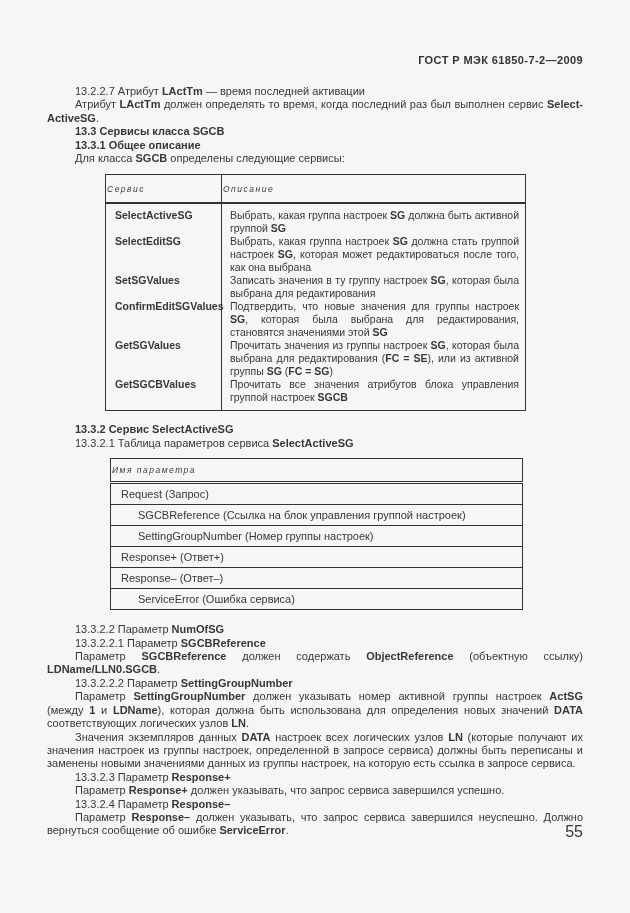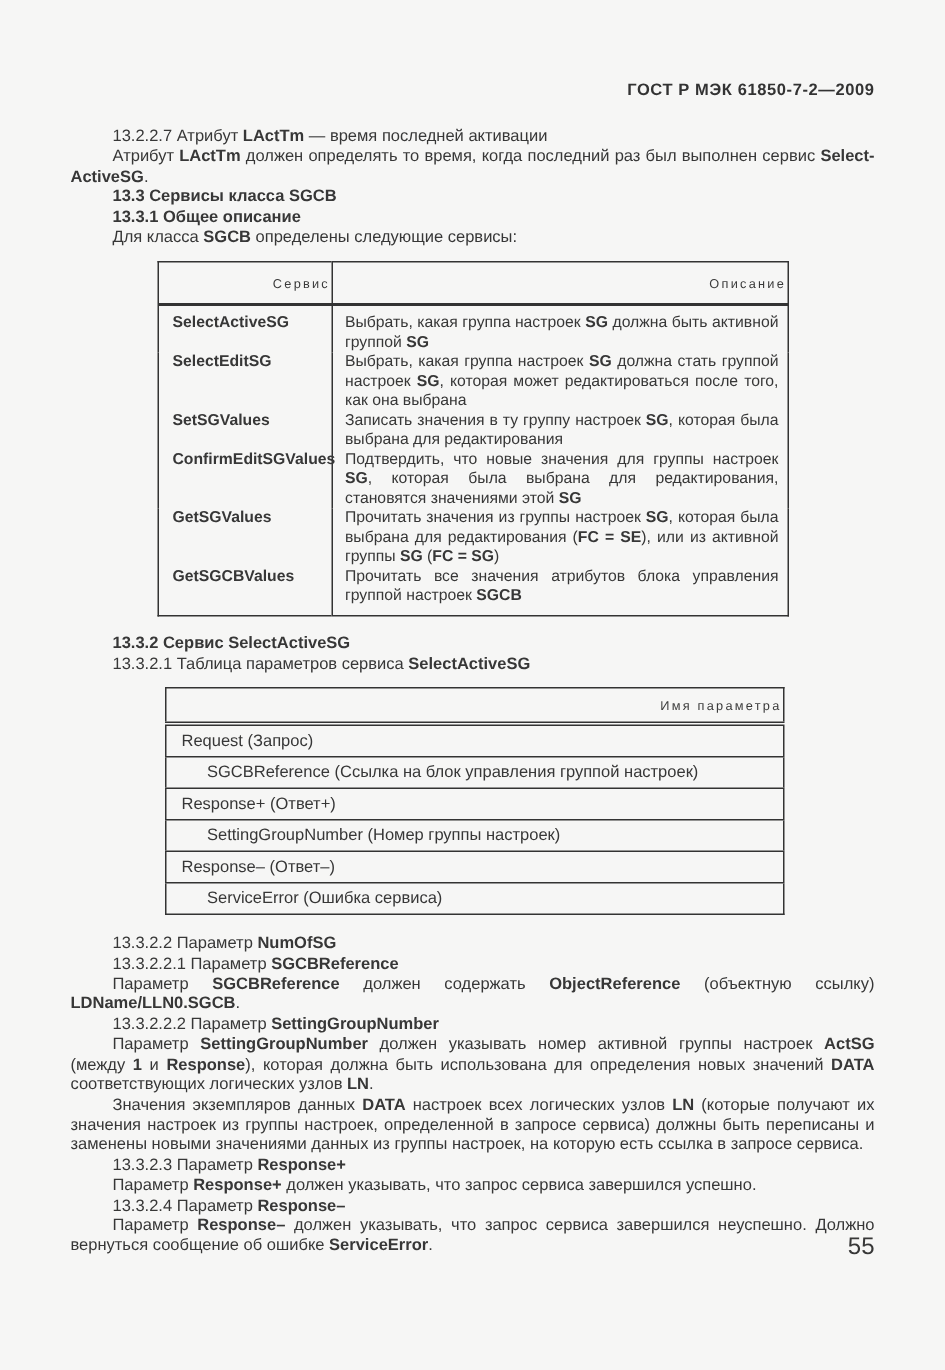--- a/index.html
+++ b/index.html
@@ -30,21 +30,22 @@
   .block-mid{margin-top:12px;}
   .block-bottom{margin-top:13px;}
 
   table{border-collapse:collapse;table-layout:fixed;}
   .tbl{border:1.5px solid #333;margin-left:58px;}
   .tbl th{
     font-weight:normal;
     font-size:8.5px;
     letter-spacing:1.5px;
     color:#3a3a3a;
-    text-align:right;
+    text-align:left;
+    font-style:italic;
   }
   .svc-tbl{width:421px;margin-top:9px;}
   .svc-tbl th{height:25px;border-bottom:2px solid #333;}
   .svc-tbl th.col-svc{width:113px;border-right:1px solid #333;}
   .svc-tbl td{
     vertical-align:top;
     font-size:10.5px;
     line-height:13px;
     padding:0;
   }
@@ -145,40 +146,40 @@
       </tr>
     </thead>
     <tbody>
         <tr>
           <td class="">Request (Запрос)</td>
         </tr>
         <tr>
           <td class="ind">SGCBReference (Ссылка на блок управления группой настроек)</td>
         </tr>
         <tr>
-          <td class="">Response+ (Ответ+)</td>
+          <td class="ind">SettingGroupNumber (Номер группы настроек)</td>
         </tr>
         <tr>
-          <td class="ind">SettingGroupNumber (Номер группы настроек)</td>
+          <td class="">Response+ (Ответ+)</td>
         </tr>
         <tr>
           <td class="">Response– (Ответ–)</td>
         </tr>
         <tr>
           <td class="ind">ServiceError (Ошибка сервиса)</td>
         </tr>
       </tbody>
   </table>
 
   <div class="block-bottom">
       <p class="indent">13.3.2.2 Параметр <b>NumOfSG</b></p>
       <p class="indent">13.3.2.2.1 Параметр <b>SGCBReference</b></p>
       <p class="indent just">Параметр <b>SGCBReference</b> должен содержать <b>ObjectReference</b> (объектную ссылку) <b>LDName/LLN0.SGCB</b>.</p>
       <p class="indent">13.3.2.2.2 Параметр <b>SettingGroupNumber</b></p>
-      <p class="indent just">Параметр <b>SettingGroupNumber</b> должен указывать номер активной группы настроек <b>ActSG</b> (между <b>1</b> и <b>Response</b>), которая должна быть использована для определения новых значений <b>DATA</b> соответствующих логических узлов <b>LN</b>.</p>
+      <p class="indent just">Параметр <b>SettingGroupNumber</b> должен указывать номер активной группы настроек <b>ActSG</b> (между <b>1</b> и <b>LDName</b>), которая должна быть использована для определения новых значений <b>DATA</b> соответствующих логических узлов <b>LN</b>.</p>
       <p class="indent just">Значения экземпляров данных <b>DATA</b> настроек всех логических узлов <b>LN</b> (которые получают их значения настроек из группы настроек, определенной в запросе сервиса) должны быть переписаны и заменены новыми значениями данных из группы настроек, на которую есть ссылка в запросе сервиса.</p>
       <p class="indent">13.3.2.3 Параметр <b>Response+</b></p>
       <p class="indent">Параметр <b>Response+</b> должен указывать, что запрос сервиса завершился успешно.</p>
       <p class="indent">13.3.2.4 Параметр <b>Response–</b></p>
       <p class="indent just">Параметр <b>Response–</b> должен указывать, что запрос сервиса завершился неуспешно. Должно вернуться сообщение об ошибке <b>ServiceError</b>.</p>
     </div>
 
   <div class="page-num">55</div>
 
 </div>

